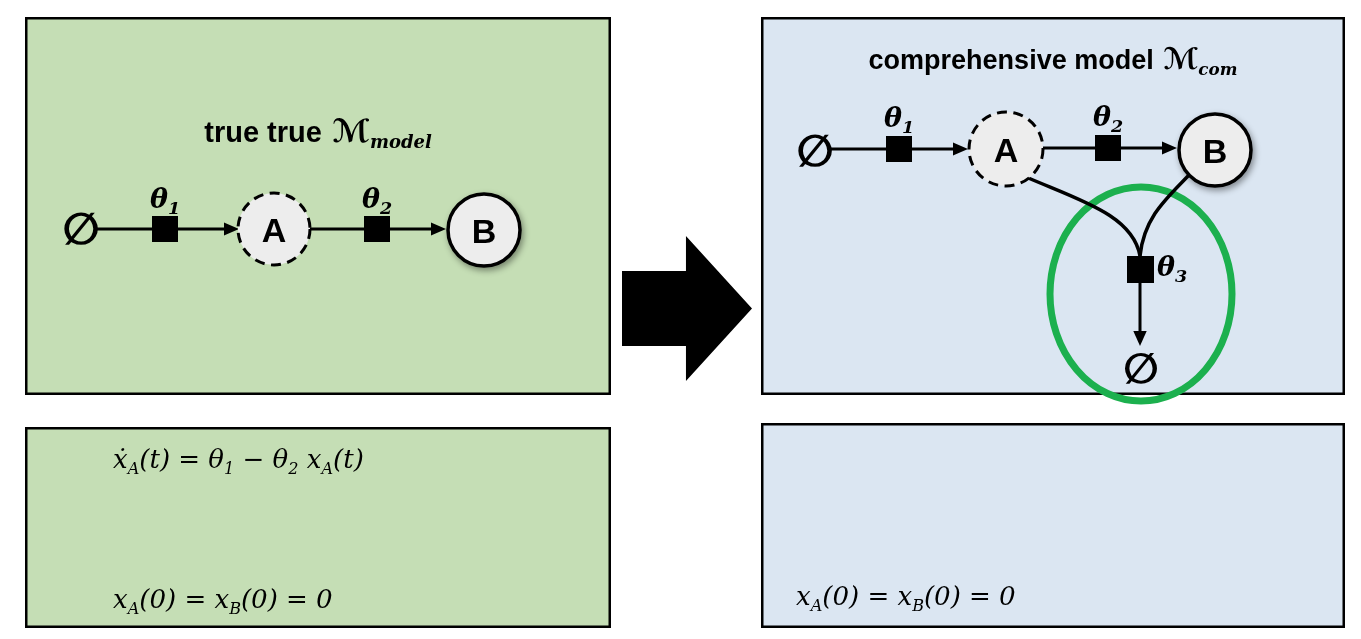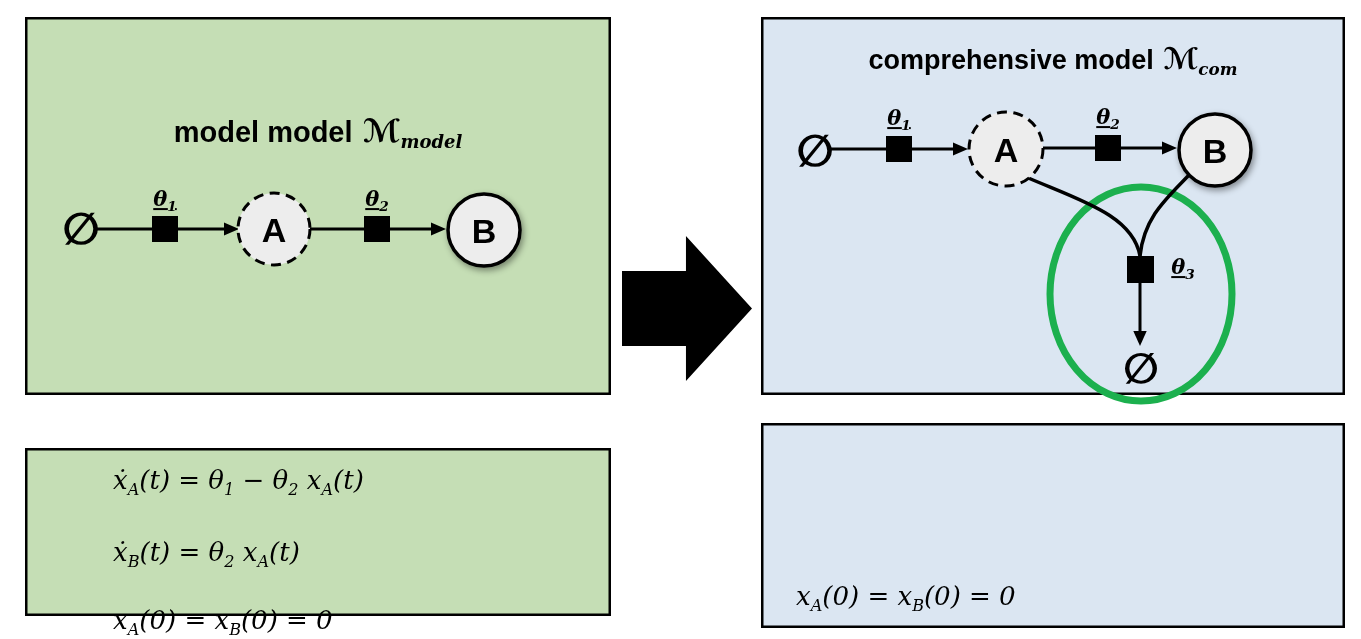--- a/index.html
+++ b/index.html
@@ -17,21 +17,21 @@
   .panel-title{position:absolute;left:0;width:100%;text-align:center;
        font-weight:bold;line-height:1.15;}
   .title-left{top:96px;font-size:29px;}
   .title-right{top:25px;font-size:27px;}
   .mcal{font-family:"DejaVu Serif","DejaVu Sans",serif;font-style:italic;
        font-weight:bold;font-size:1.1em;margin-left:0.32em;}
   .msub{font-family:"DejaVu Serif",serif;font-style:italic;font-weight:bold;
        font-size:0.62em;vertical-align:-0.35em;}
   .lbl{position:absolute;transform:translate(-50%,-50%);line-height:1;white-space:nowrap;}
   .emptyset{font-family:"DejaVu Sans",sans-serif;font-weight:bold;font-size:44px;}
-  .theta{font-family:"DejaVu Serif",serif;font-style:italic;font-weight:bold;font-size:21px;text-decoration:underline;}
+  .theta{font-family:"DejaVu Serif",serif;font-style:italic;font-weight:bold;font-size:27px;}
   .theta sub{font-size:0.65em;}
   .nodeletter{font-weight:bold;font-size:34px;}
   .flow{stroke:#000;stroke-width:3;fill:none;}
   .flow-thick{stroke:#000;stroke-width:3.5;fill:none;}
   .ah{fill:#000;stroke:none;}
   .ratesq{fill:#000;stroke:none;}
   .node{fill:var(--node_fill);stroke:#000;stroke-width:3;}
   .dashed{stroke-dasharray:10 6.5;}
   .shadowed{stroke-width:3.5;filter:drop-shadow(2px 3px 3px rgba(0,0,0,0.4));}
   .ring{fill:none;stroke:var(--ring_green);stroke-width:7;}
@@ -51,21 +51,21 @@
     <line class="flow" x1="72" y1="212" x2="199" y2="212"></line>
     <polygon class="ah" points="214,212 199,205.6 199,218.4"></polygon>
     <rect class="ratesq" x="127" y="199" width="26" height="26"></rect>
     <line class="flow" x1="285" y1="212" x2="406" y2="212"></line>
     <polygon class="ah" points="421,212 406,205.6 406,218.4"></polygon>
     <rect class="ratesq" x="339" y="199" width="26" height="26"></rect>
     <circle class="node dashed" cx="249" cy="212" r="36"></circle>
     <circle class="node shadowed" cx="459" cy="213" r="36"></circle>
   </svg>
   <div class="panel-title title-left">
-    <span>model model</span><span class="mcal">ℳ</span><span class="msub">model</span>
+    <span>true true</span><span class="mcal">ℳ</span><span class="msub">model</span>
   </div>
   <span class="lbl emptyset" style="left:56px;top:212px;">∅</span>
   <span class="lbl theta" style="left:140px;top:184px;">θ<sub>1</sub></span>
   <span class="lbl theta" style="left:352px;top:184px;">θ<sub>2</sub></span>
   <span class="lbl nodeletter" style="left:249px;top:213px;">A</span>
   <span class="lbl nodeletter" style="left:459px;top:214px;">B</span>
 </div>
 
 <div class="bigarrow"></div>
 
@@ -87,25 +87,24 @@
     <polygon class="ah" points="379,329 372.3,314 385.7,314"></polygon>
   </svg>
   <div class="panel-title title-right">
     <span>comprehensive model</span><span class="mcal">ℳ</span><span class="msub">com</span>
   </div>
   <span class="lbl emptyset" style="left:54px;top:134px;">∅</span>
   <span class="lbl theta" style="left:138px;top:103px;">θ<sub>1</sub></span>
   <span class="lbl theta" style="left:347px;top:102px;">θ<sub>2</sub></span>
   <span class="lbl nodeletter" style="left:245px;top:133px;">A</span>
   <span class="lbl nodeletter" style="left:454px;top:134px;">B</span>
-  <span class="lbl theta" style="left:422px;top:252px;text-align:right;">θ<sub>3</sub></span>
+  <span class="lbl theta" style="left:411px;top:252px;text-align:right;">θ<sub>3</sub></span>
   <span class="lbl emptyset" style="left:380px;top:352px;font-size:42px;">∅</span>
 </div>
 
-<div class="panel green eqbox" style="left:25px;top:448px;width:586px;height:168px;">
+<div class="panel green eqbox" style="left:25px;top:427px;width:586px;height:201px;">
   <div class="eq" style="left:88px;top:16px;">ẋ<sub>A</sub>(t) = θ<sub>1</sub> − θ<sub>2</sub> x<sub>A</sub>(t)</div>
-  <div class="eq" style="left:88px;top:88px;">ẋ<sub>B</sub>(t) = θ<sub>2</sub> x<sub>A</sub>(t)</div>
   <div class="eq" style="left:88px;top:156px;">x<sub>A</sub>(0) = x<sub>B</sub>(0) = 0</div>
 </div>
 
 <div class="panel blue eqbox" style="left:761px;top:423px;width:584px;height:205px;">
   <div class="eq" style="left:35px;top:157px;">x<sub>A</sub>(0) = x<sub>B</sub>(0) = 0</div>
 </div>
 
 </body></html>

